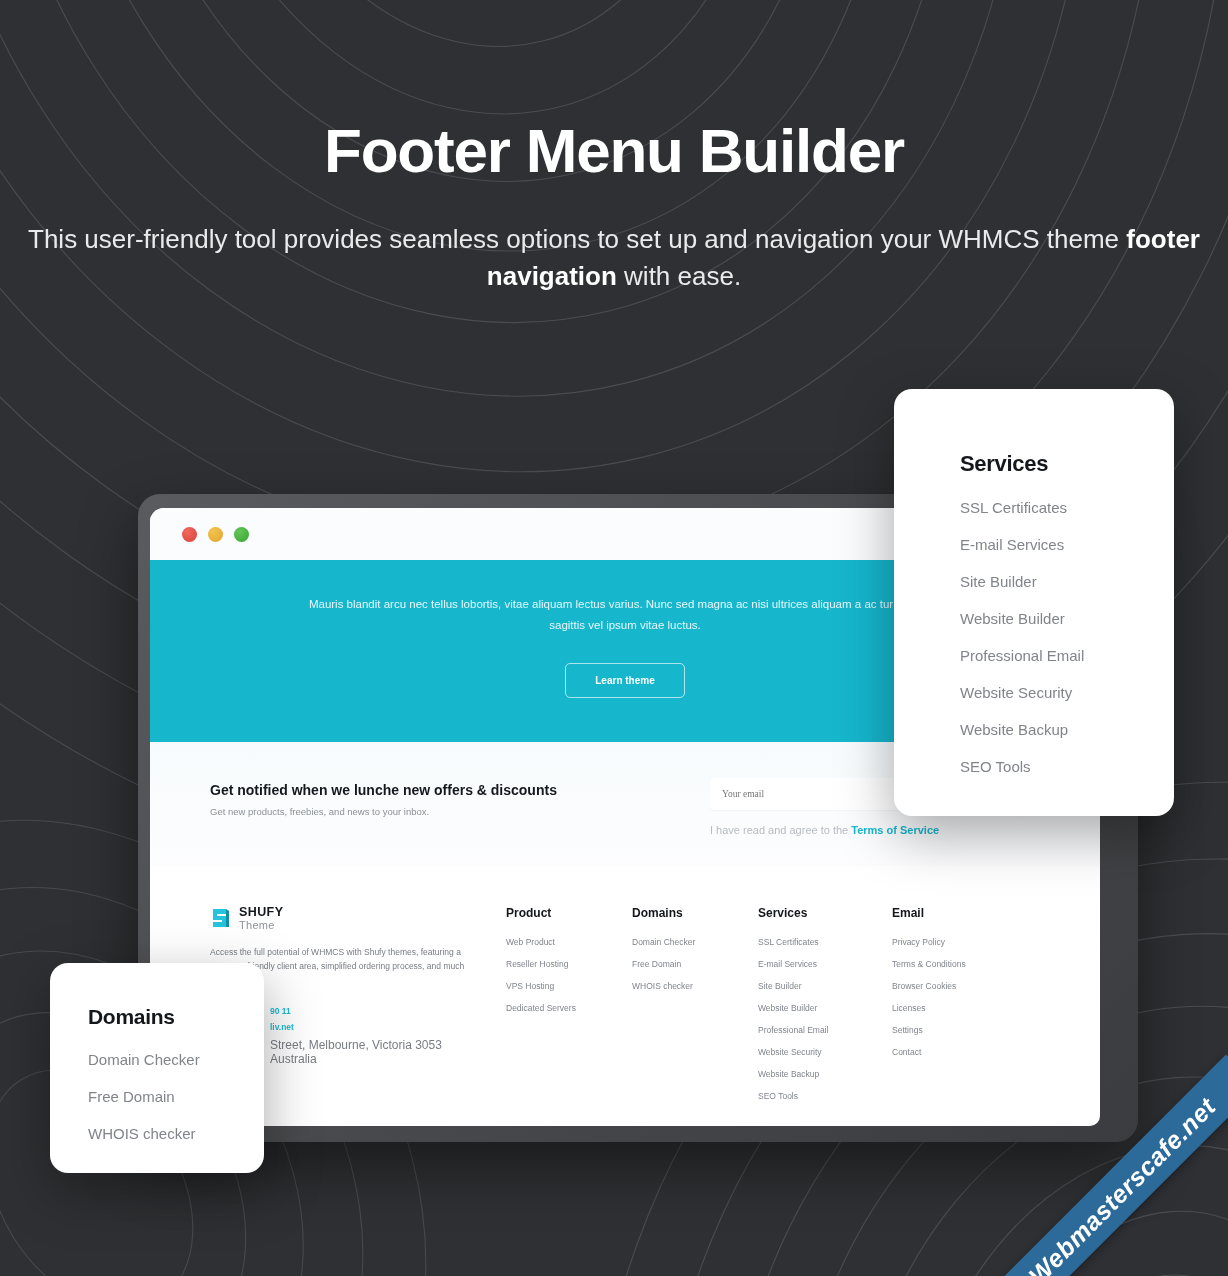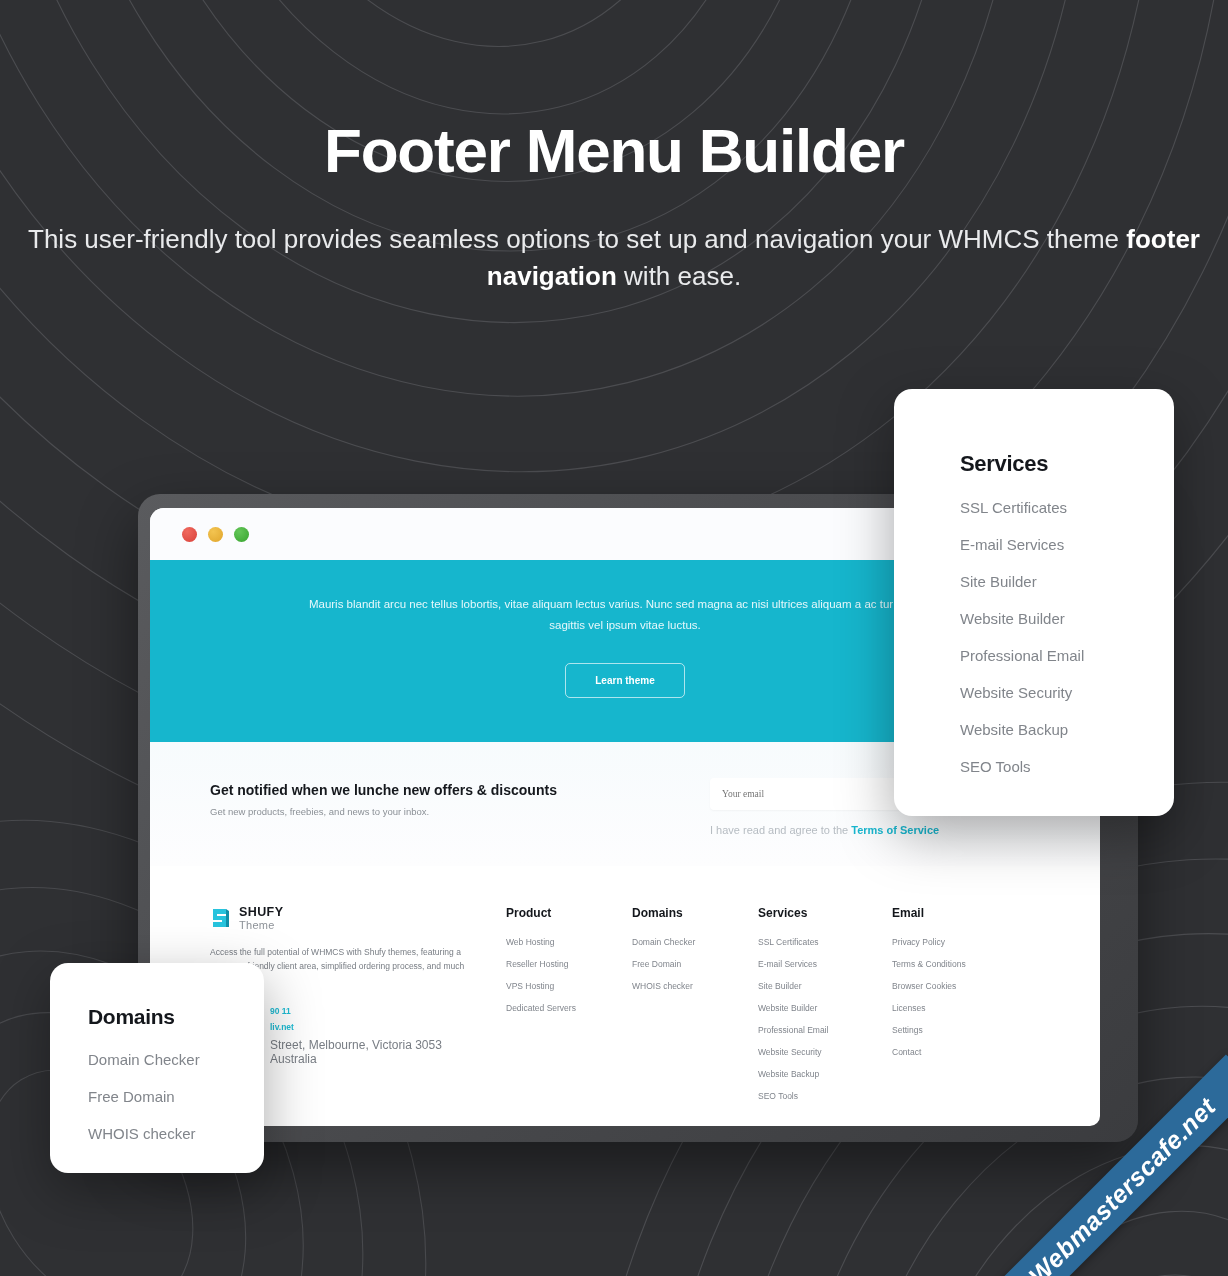--- a/index.html
+++ b/index.html
@@ -323,21 +323,21 @@
           <div class="brand-desc">Access the full potential of WHMCS with Shufy themes, featuring a new user-friendly client area, simplified ordering process, and much more!</div>
           <div class="contact">
             <div class="contact-line">90 11</div>
             <div class="contact-line">liv.net</div>
             <div class="contact-addr">Street, Melbourne, Victoria 3053 Australia</div>
           </div>
         </div>
 
         <div class="link-col">
           <div class="col-head">Product</div>
-          <a class="col-link">Web Hosting</a>
+          <a class="col-link">Web Product</a>
           <a class="col-link">Reseller Hosting</a>
           <a class="col-link">VPS Hosting</a>
           <a class="col-link">Dedicated Servers</a>
         </div>
 
 
         <div class="link-col">
           <div class="col-head">Domains</div>
           <a class="col-link">Domain Checker</a>
           <a class="col-link">Free Domain</a>

